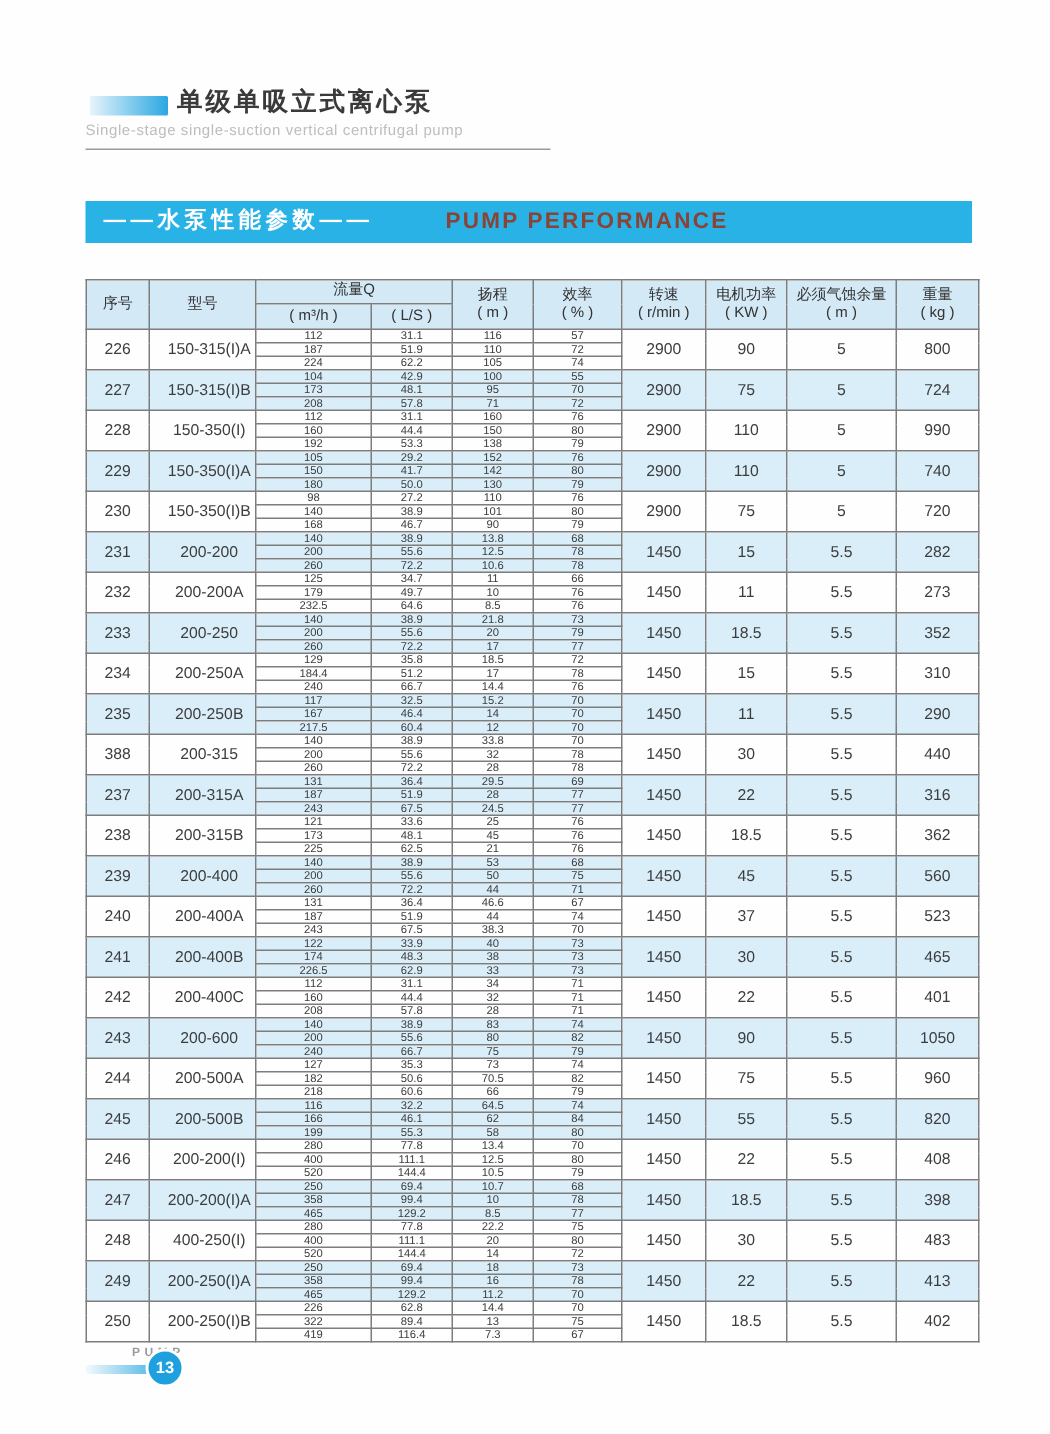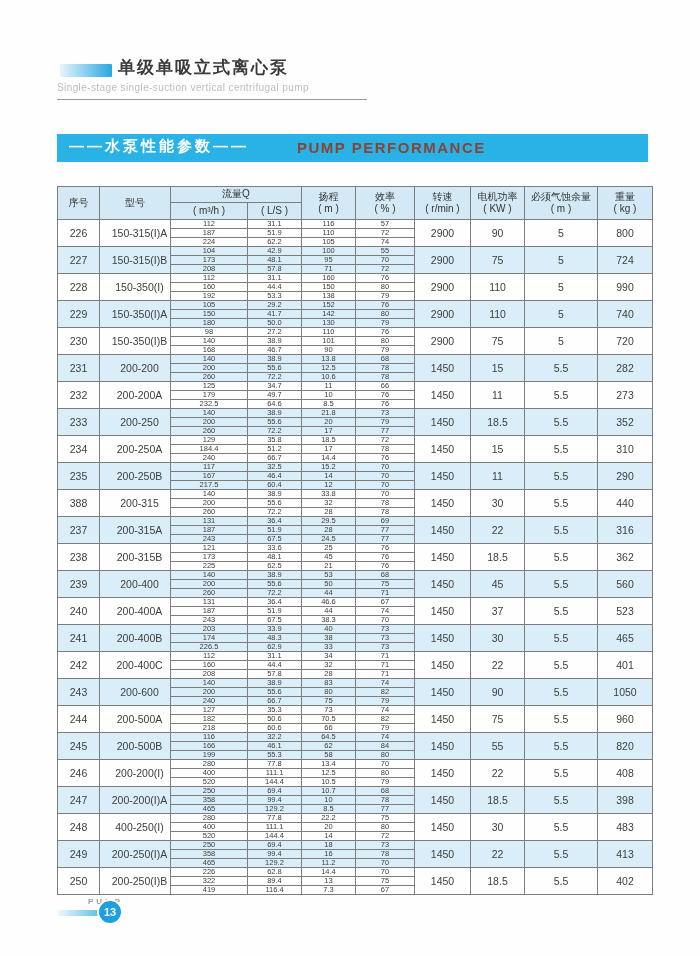--- a/index.html
+++ b/index.html
@@ -524,21 +524,21 @@
         </tr>
         <tr>
           <td class="small">243</td>
           <td class="small">67.5</td>
           <td class="small">38.3</td>
           <td class="small">70</td>
         </tr>
         <tr class="alt">
           <td class="big" rowspan="3">241</td>
           <td class="big model" rowspan="3">200-400B</td>
-          <td class="small">203</td>
+          <td class="small">122</td>
           <td class="small">33.9</td>
           <td class="small">40</td>
           <td class="small">73</td>
           <td class="big" rowspan="3">1450</td>
           <td class="big" rowspan="3">30</td>
           <td class="big" rowspan="3">5.5</td>
           <td class="big" rowspan="3">465</td>
         </tr>
         <tr class="alt">
           <td class="small">174</td>

